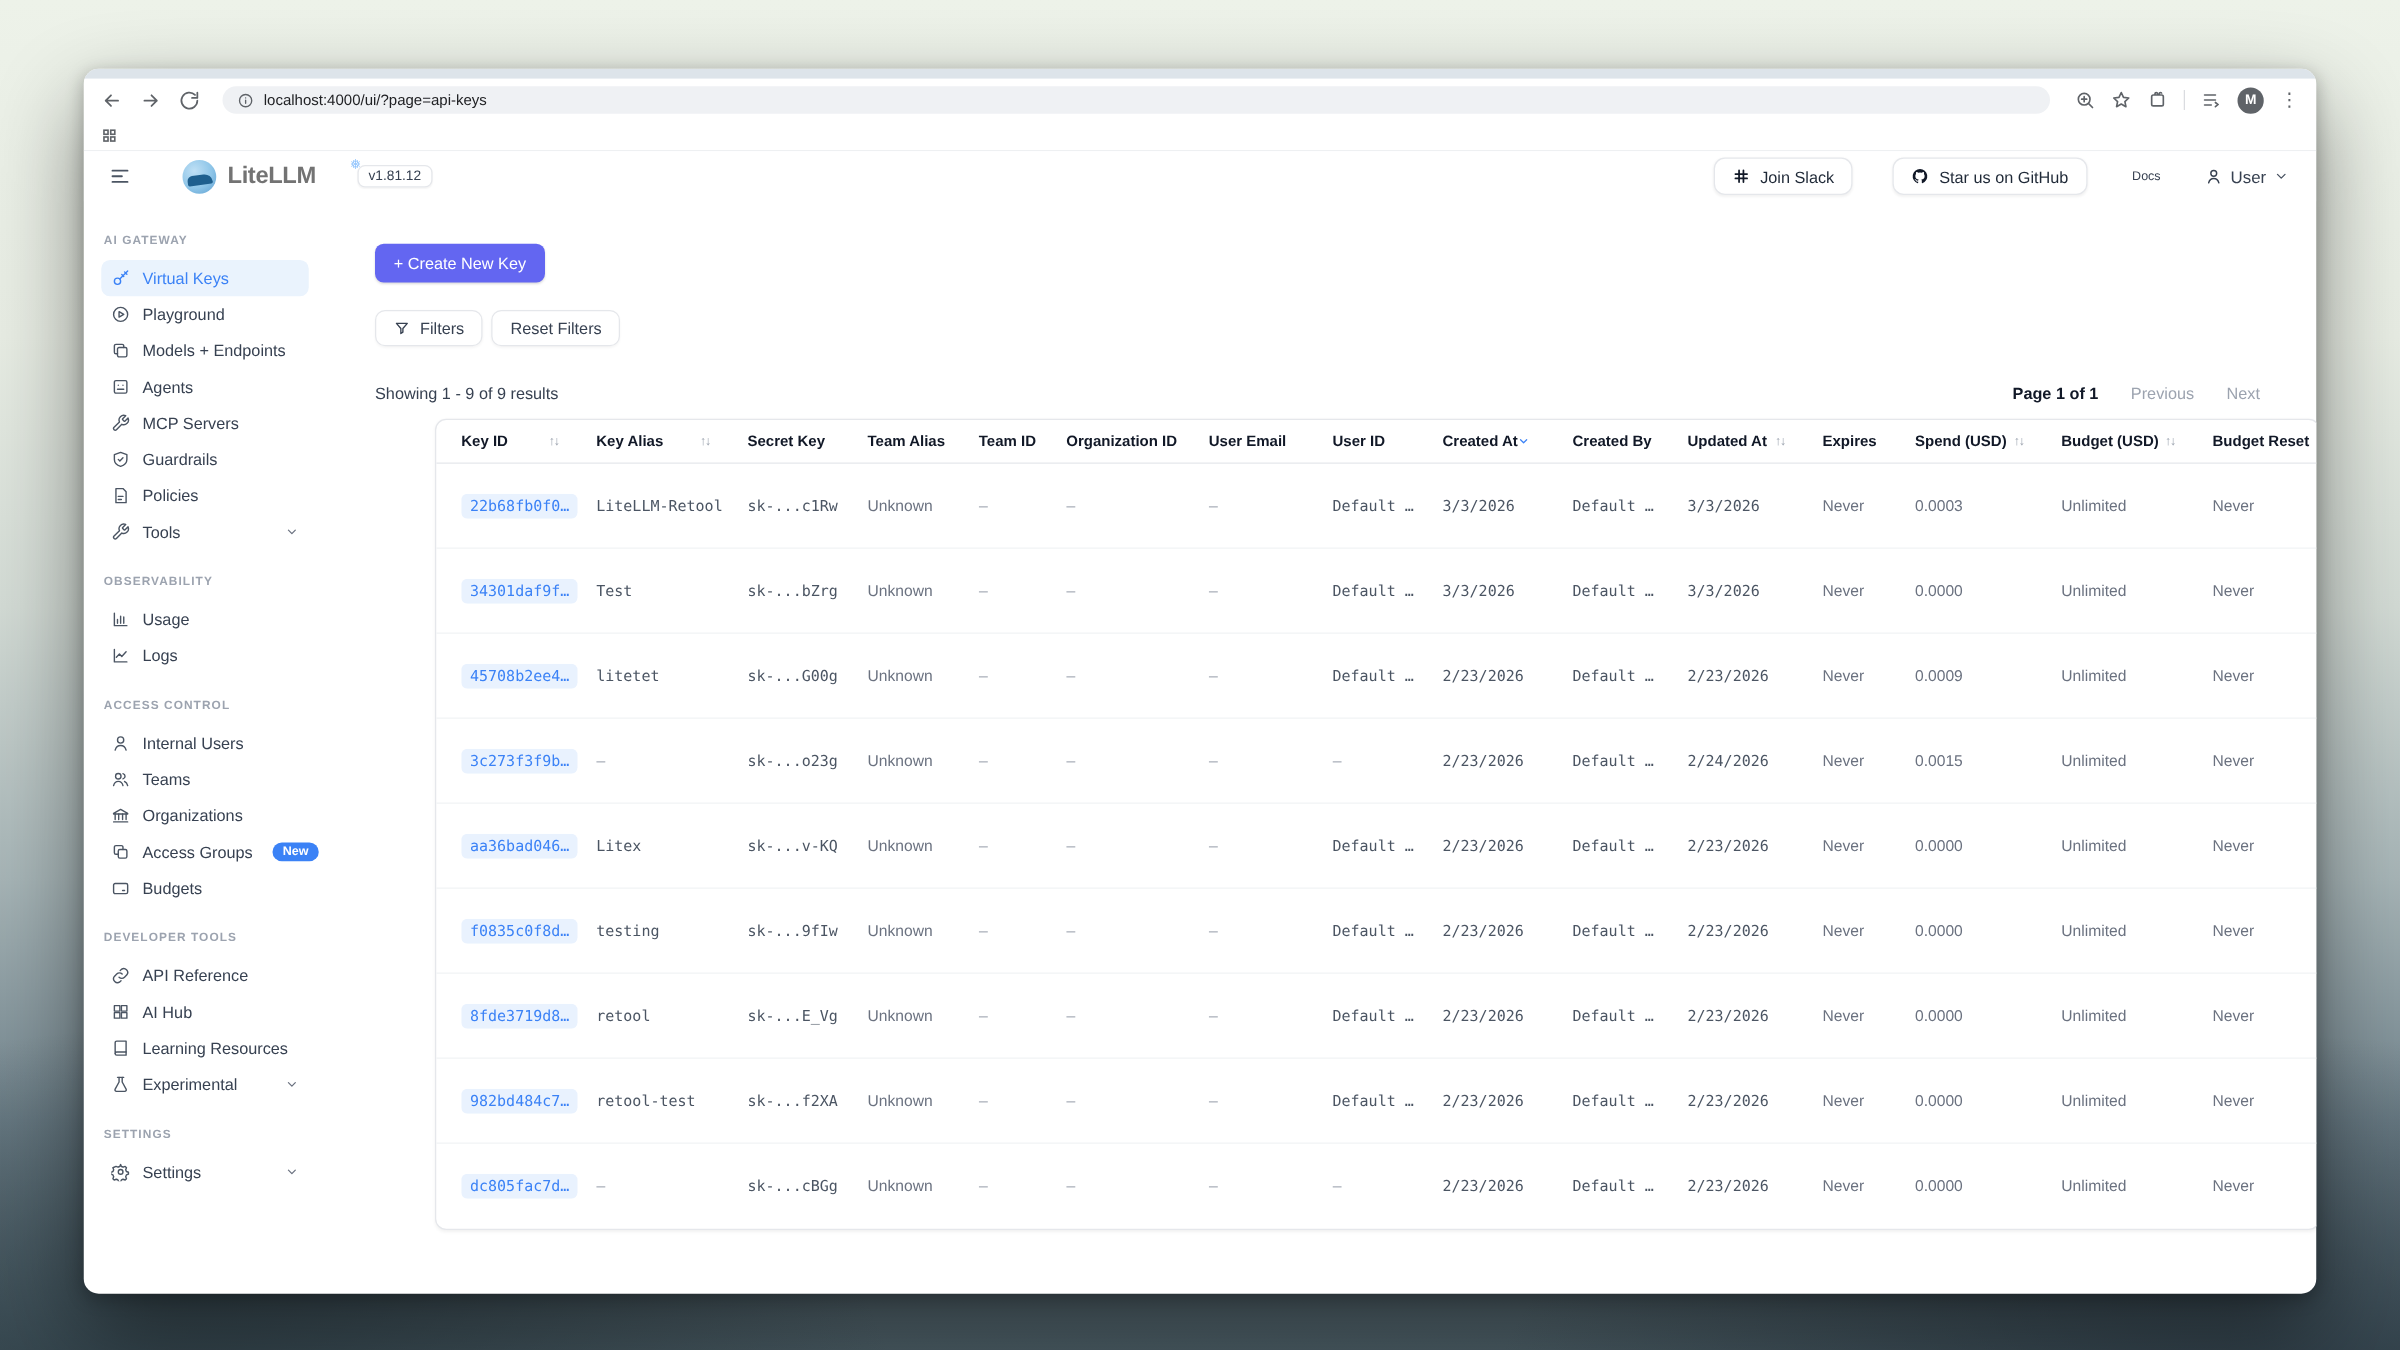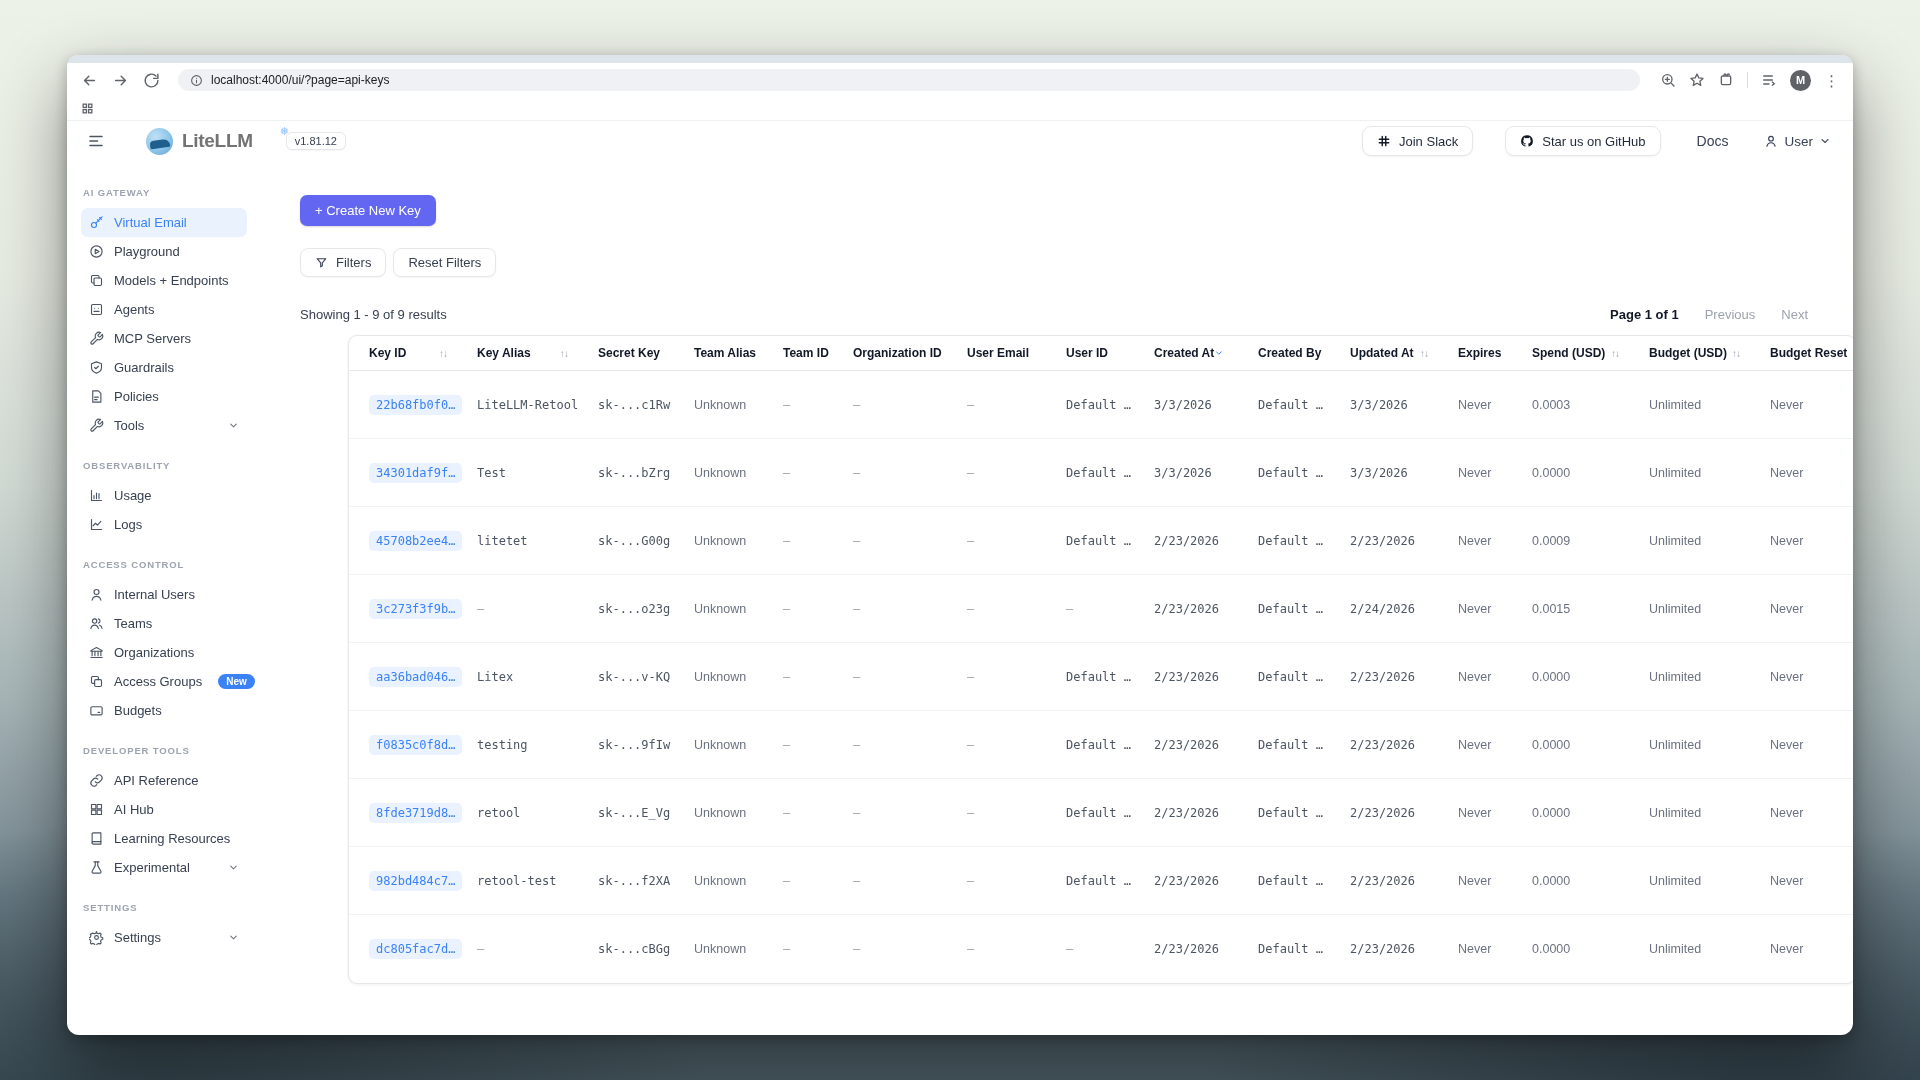--- a/index.html
+++ b/index.html
@@ -41,21 +41,21 @@
   .brand-wrap{ display:flex; align-items:center; gap:9px; margin-left:41px;}
   .brand-logo{ width:27px;height:27px;border-radius:50%; background:radial-gradient(circle at 35% 32%, #bfe0f5 0%, #8ec5e8 55%, #5d9fd0 100%); position:relative; overflow:hidden;}
   .brand-logo::after{ content:""; position:absolute; left:4px; top:12px; width:20px; height:8px; background:#1e5f8e; border-radius:6px 10px 2px 2px; transform:rotate(-8deg);}
   .brand-name{ font-size:19px; font-weight:800; color:#737373; letter-spacing:-.3px;}
   .version-badge{ position:relative; margin-left:24px; font-size:11px; color:#374151; border:1px solid #e5e7eb; border-radius:6px; padding:2px 8px; background:#fff; box-shadow:0 1px 1px rgba(0,0,0,.04);}
   .version-badge::before{ content:"❅"; position:absolute; left:-7px; top:-8px; color:#93c5fd; font-size:11px;}
   .header-right{ margin-left:auto; display:flex; align-items:center; gap:32px;}
   .hbtn{ display:flex; align-items:center; gap:8px; height:30px; padding:0 14px; border:1px solid #e5e7eb; border-radius:9px; background:#fff; font-size:13px; font-weight:500; color:#1f2937; cursor:pointer; box-shadow:0 1px 2px rgba(0,0,0,.05);}
   .hbtn .ico{ width:14px;height:14px;color:#111827;}
   .hbtn .ico svg{width:100%;height:100%;display:block;}
-  .docs-link{ font-size:14px; color:#374151; cursor:pointer; margin:16px 4px;}
+  .docs-link{ font-size:10px; color:#374151; cursor:pointer; margin:16px 4px;}
   .user-menu{ display:flex; align-items:center; gap:6px; font-size:13.5px; color:#374151; cursor:pointer;}
   .user-menu .ico{ width:14px;height:14px;color:#374151;}
   .user-menu .ico svg{width:100%;height:100%;display:block;}
   .chev{ width:12px;height:12px;color:#4b5563;}
   .chev svg{width:100%;height:100%;display:block;}
   
   .app-body{ flex:1; display:flex; min-height:0;}
   .sidebar{ width:190px; flex:0 0 auto; padding:26px 10px 0 14px; overflow:hidden;}
   .sb-label{ font-size:9.5px; font-weight:700; letter-spacing:.09em; color:#9ca3af; margin:20px 0 10px 2px;}
   .sb-section:first-child .sb-label{ margin-top:0;}
@@ -216,21 +216,21 @@
     <div class="sidebar" id="sidebar">
         <div class="sb-section">
           <div class="sb-label">AI GATEWAY</div>
           <div class="sb-item active">
             <span class="sb-ico">
               <svg viewBox="0 0 24 24" fill="none" stroke="currentColor" stroke-width="1.8" stroke-linecap="round" stroke-linejoin="round">
                 <circle cx="8" cy="16" r="4"></circle>
                 <path d="M10.9 13.1L21 3m-4 1l3 3m-6.5.5l2.5 2.5"></path>
               </svg>
             </span>
-            <span>Virtual Email</span>
+            <span>Virtual Keys</span>
           </div>
           <div class="sb-item">
             <span class="sb-ico">
               <svg viewBox="0 0 24 24" fill="none" stroke="currentColor" stroke-width="1.8" stroke-linecap="round" stroke-linejoin="round">
                 <circle cx="12" cy="12" r="9"></circle>
                 <path d="M10 8.5l6 3.5-6 3.5z"></path>
               </svg>
             </span>
             <span>Playground</span>
           </div>

